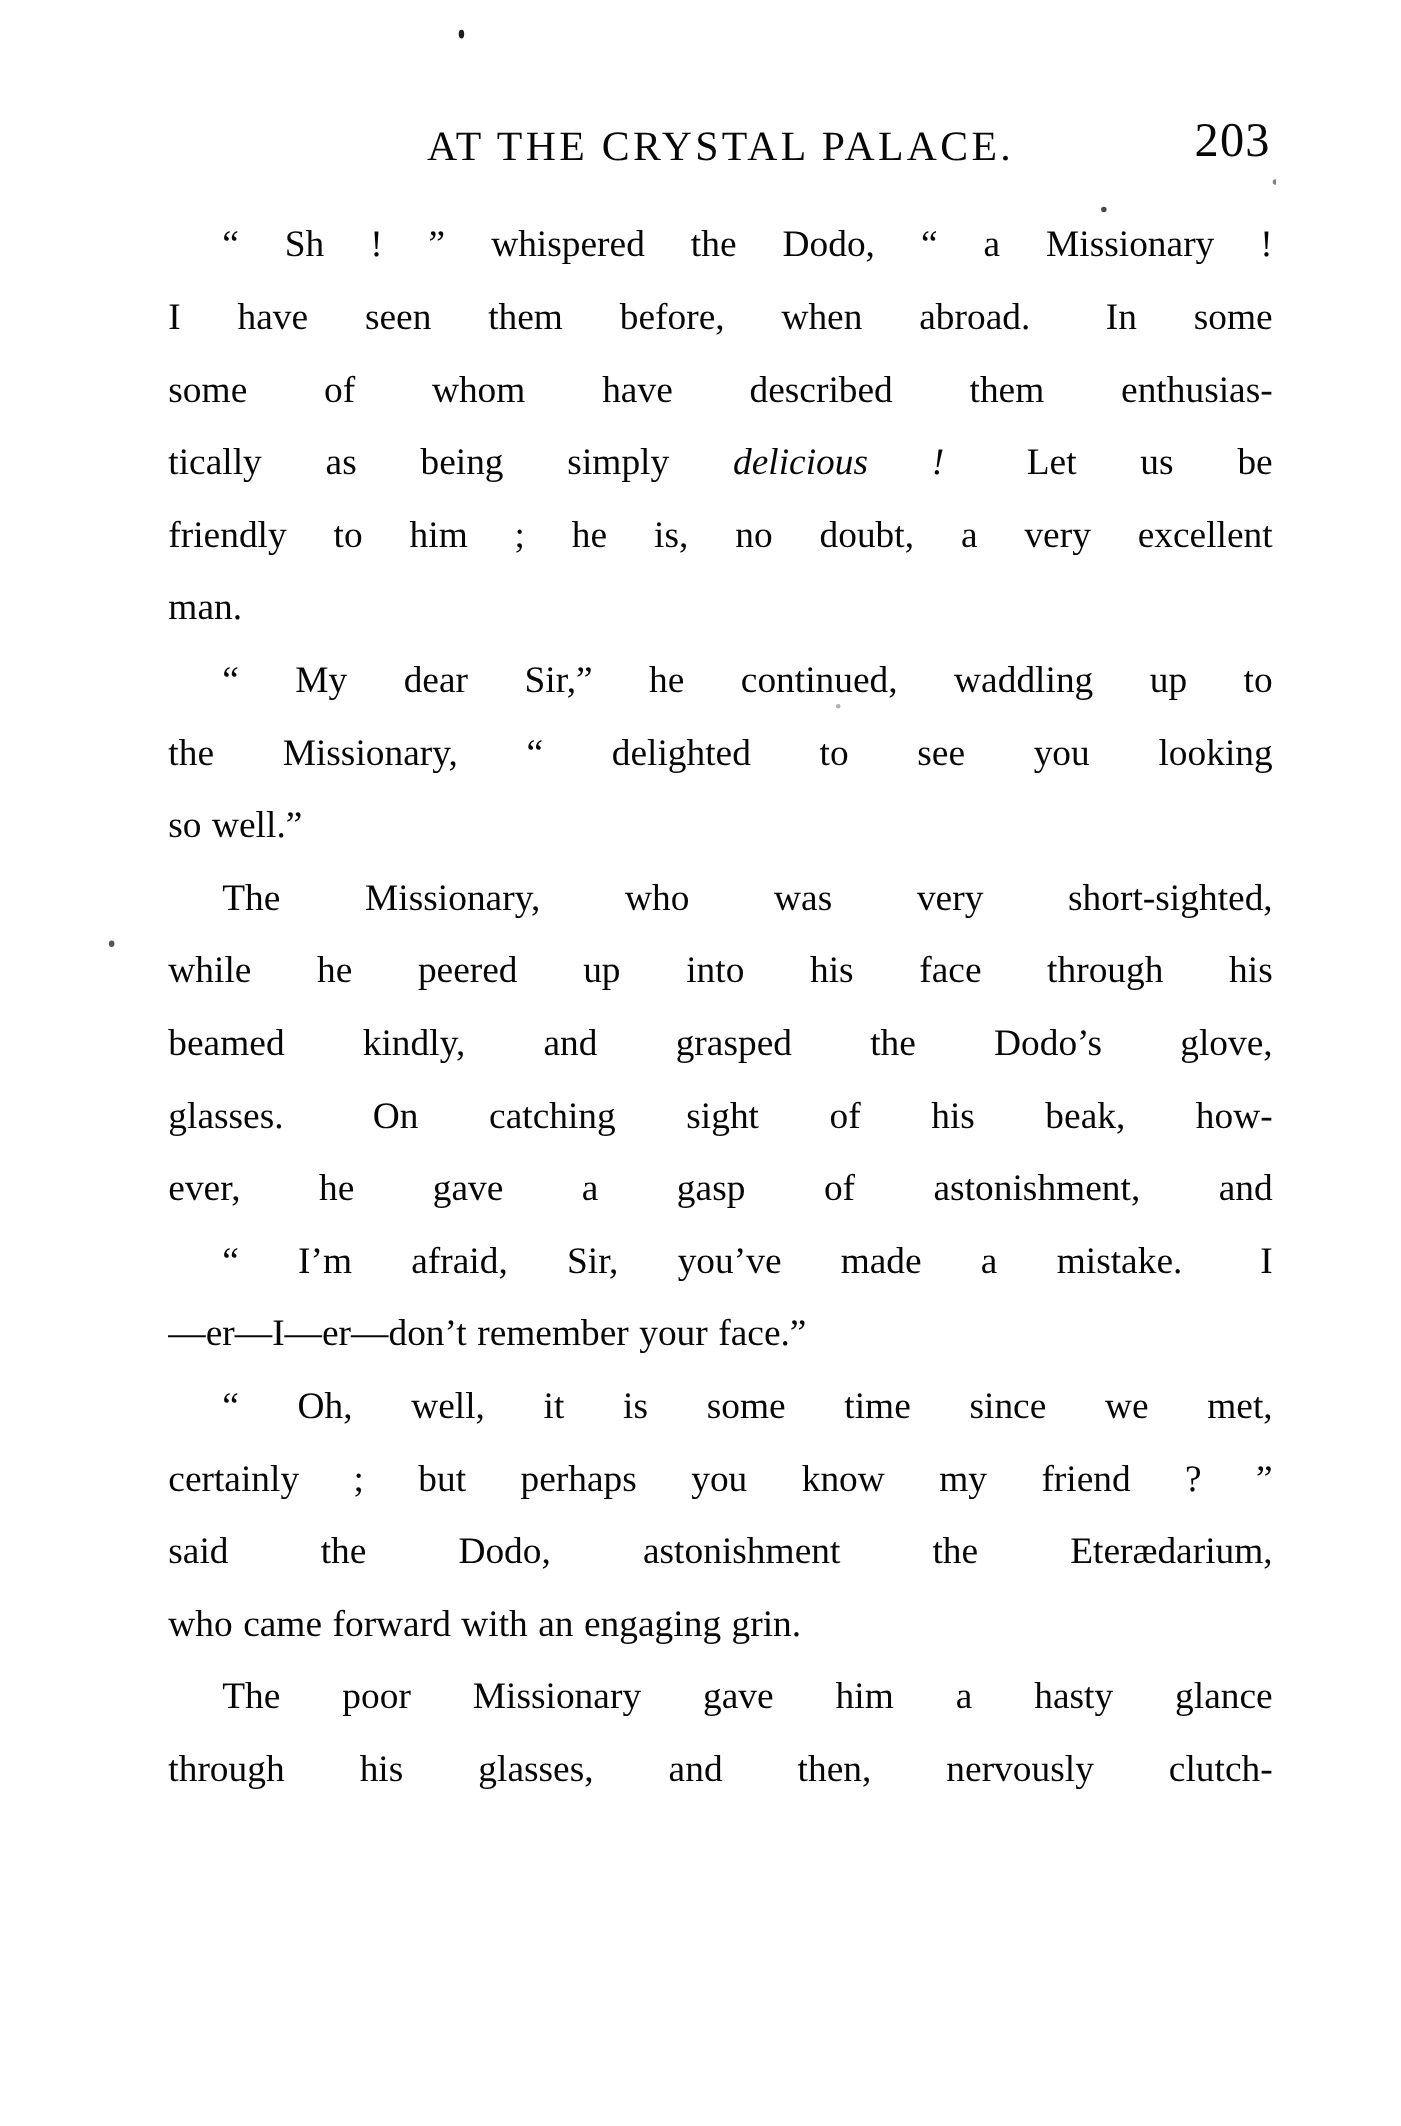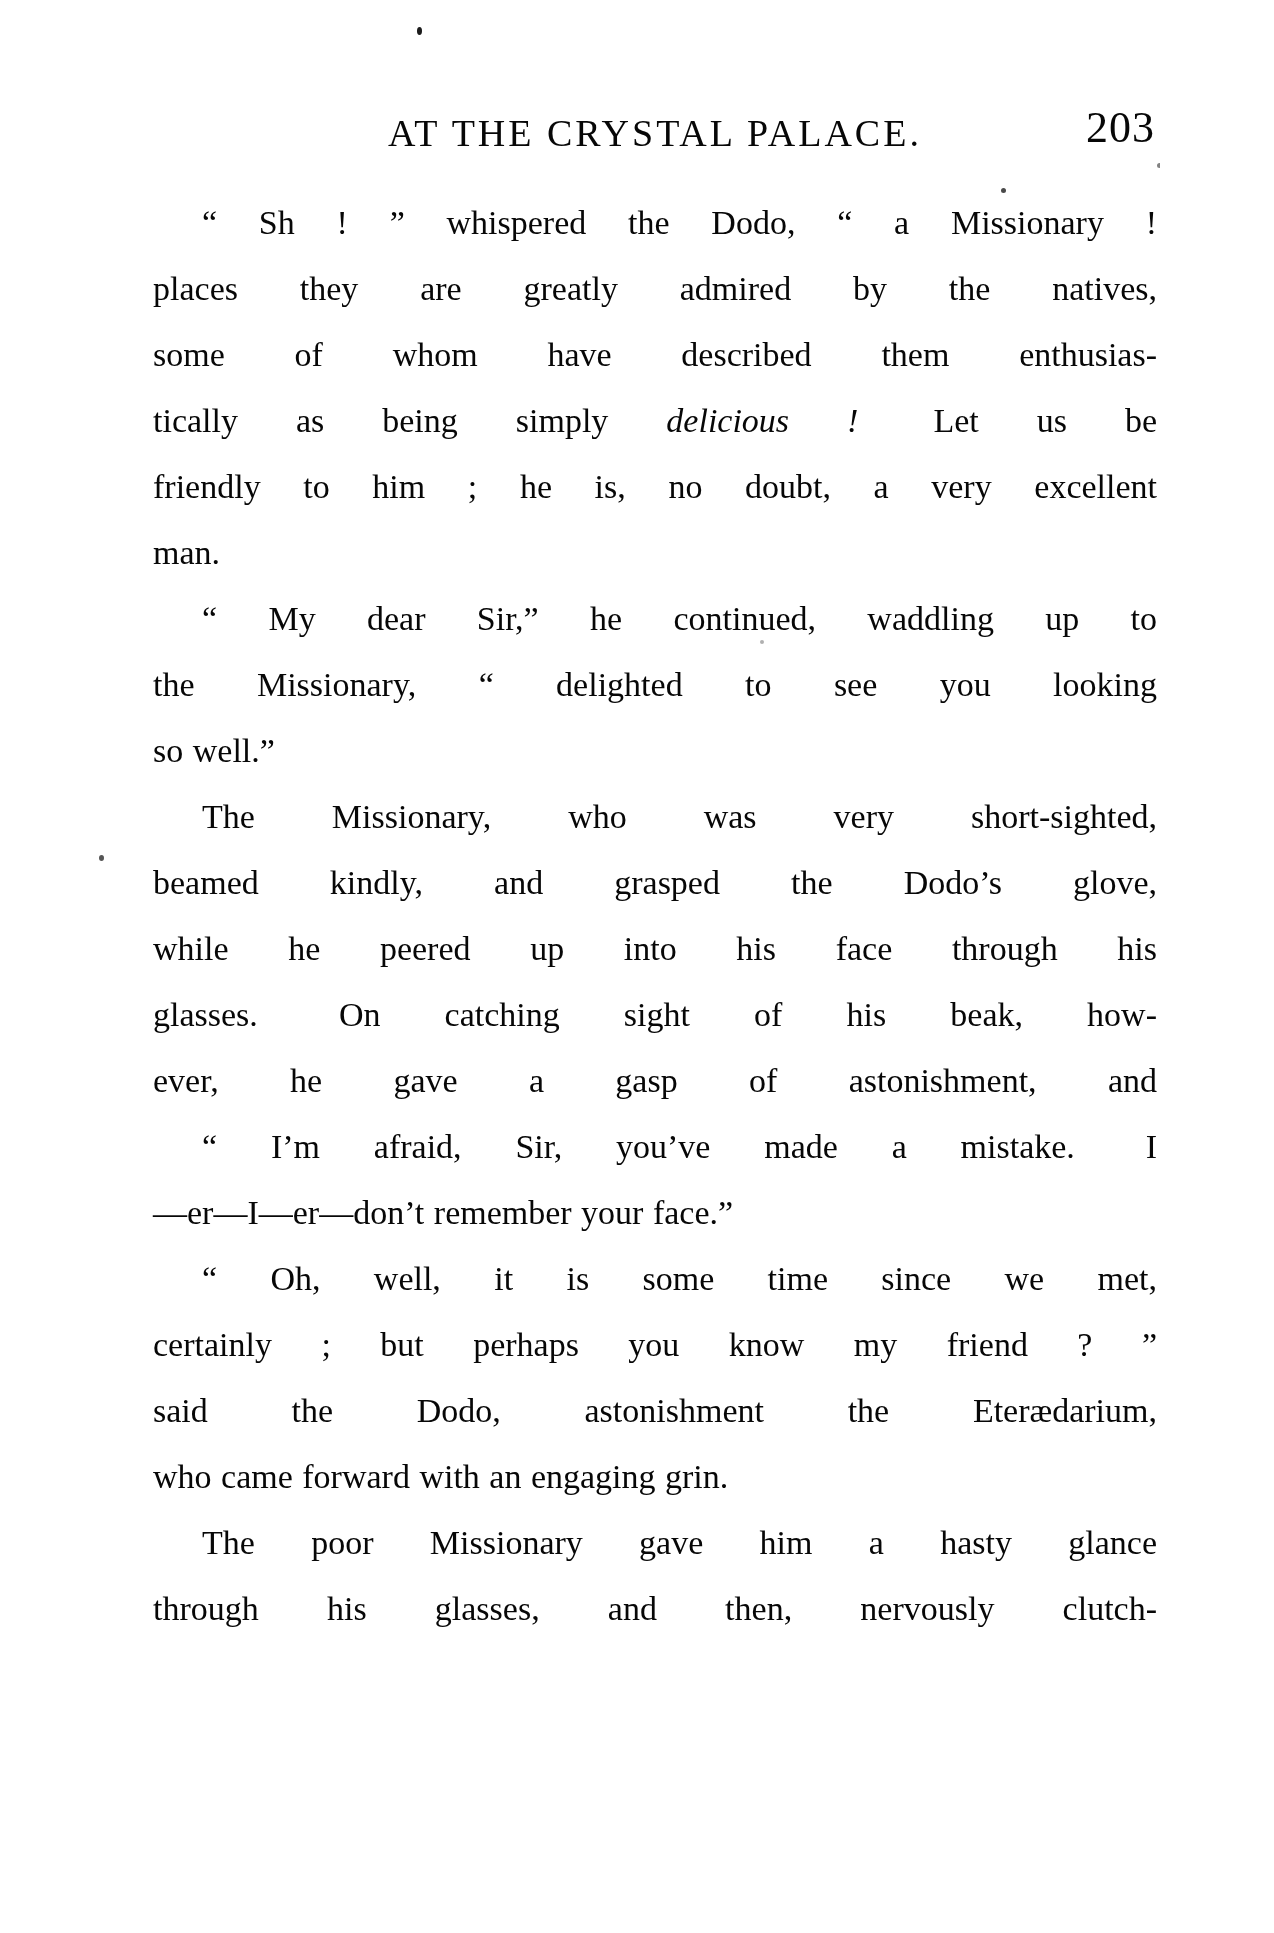--- a/index.html
+++ b/index.html
@@ -80,35 +80,35 @@
   <div class="speck s5"></div>
 
   <header class="running-head">
     <span class="head-title">AT THE CRYSTAL PALACE.</span>
     <span class="head-page">203</span>
   </header>
 
   <main class="text-block">
       <div class="para">
         <div class="line just indent"><span>“ Sh ! ” whispered the Dodo, “ a Missionary !</span></div>
-        <div class="line just"><span>places they are greatly admired by the natives,</span></div>
+        <div class="line just"><span>I have seen them before, when abroad.  In some</span></div>
         <div class="line just"><span>some of whom have described them enthusias-</span></div>
         <div class="line just"><span>tically as being simply </span><i>delicious !</i><span>  Let us be</span></div>
         <div class="line just"><span>friendly to him ; he is, no doubt, a very excellent</span></div>
         <div class="line"><span>man.</span></div>
       </div>
       <div class="para">
         <div class="line just indent"><span>“ My dear Sir,” he continued, waddling up to</span></div>
         <div class="line just"><span>the Missionary, “ delighted to see you looking</span></div>
         <div class="line"><span>so well.”</span></div>
       </div>
       <div class="para">
         <div class="line just indent"><span>The Missionary, who was very short-sighted,</span></div>
+        <div class="line just"><span>while he peered up into his face through his</span></div>
         <div class="line just"><span>beamed kindly, and grasped the Dodo’s glove,</span></div>
-        <div class="line just"><span>while he peered up into his face through his</span></div>
         <div class="line just"><span>glasses.  On catching sight of his beak, how-</span></div>
         <div class="line just"><span>ever, he gave a gasp of astonishment, and</span></div>
       </div>
       <div class="para">
         <div class="line just indent"><span>“ I’m afraid, Sir, you’ve made a mistake.  I</span></div>
         <div class="line"><span>—er—I—er—don’t remember your face.”</span></div>
       </div>
       <div class="para">
         <div class="line just indent"><span>“ Oh, well, it is some time since we met,</span></div>
         <div class="line just"><span>certainly ; but perhaps you know my friend ? ”</span></div>

